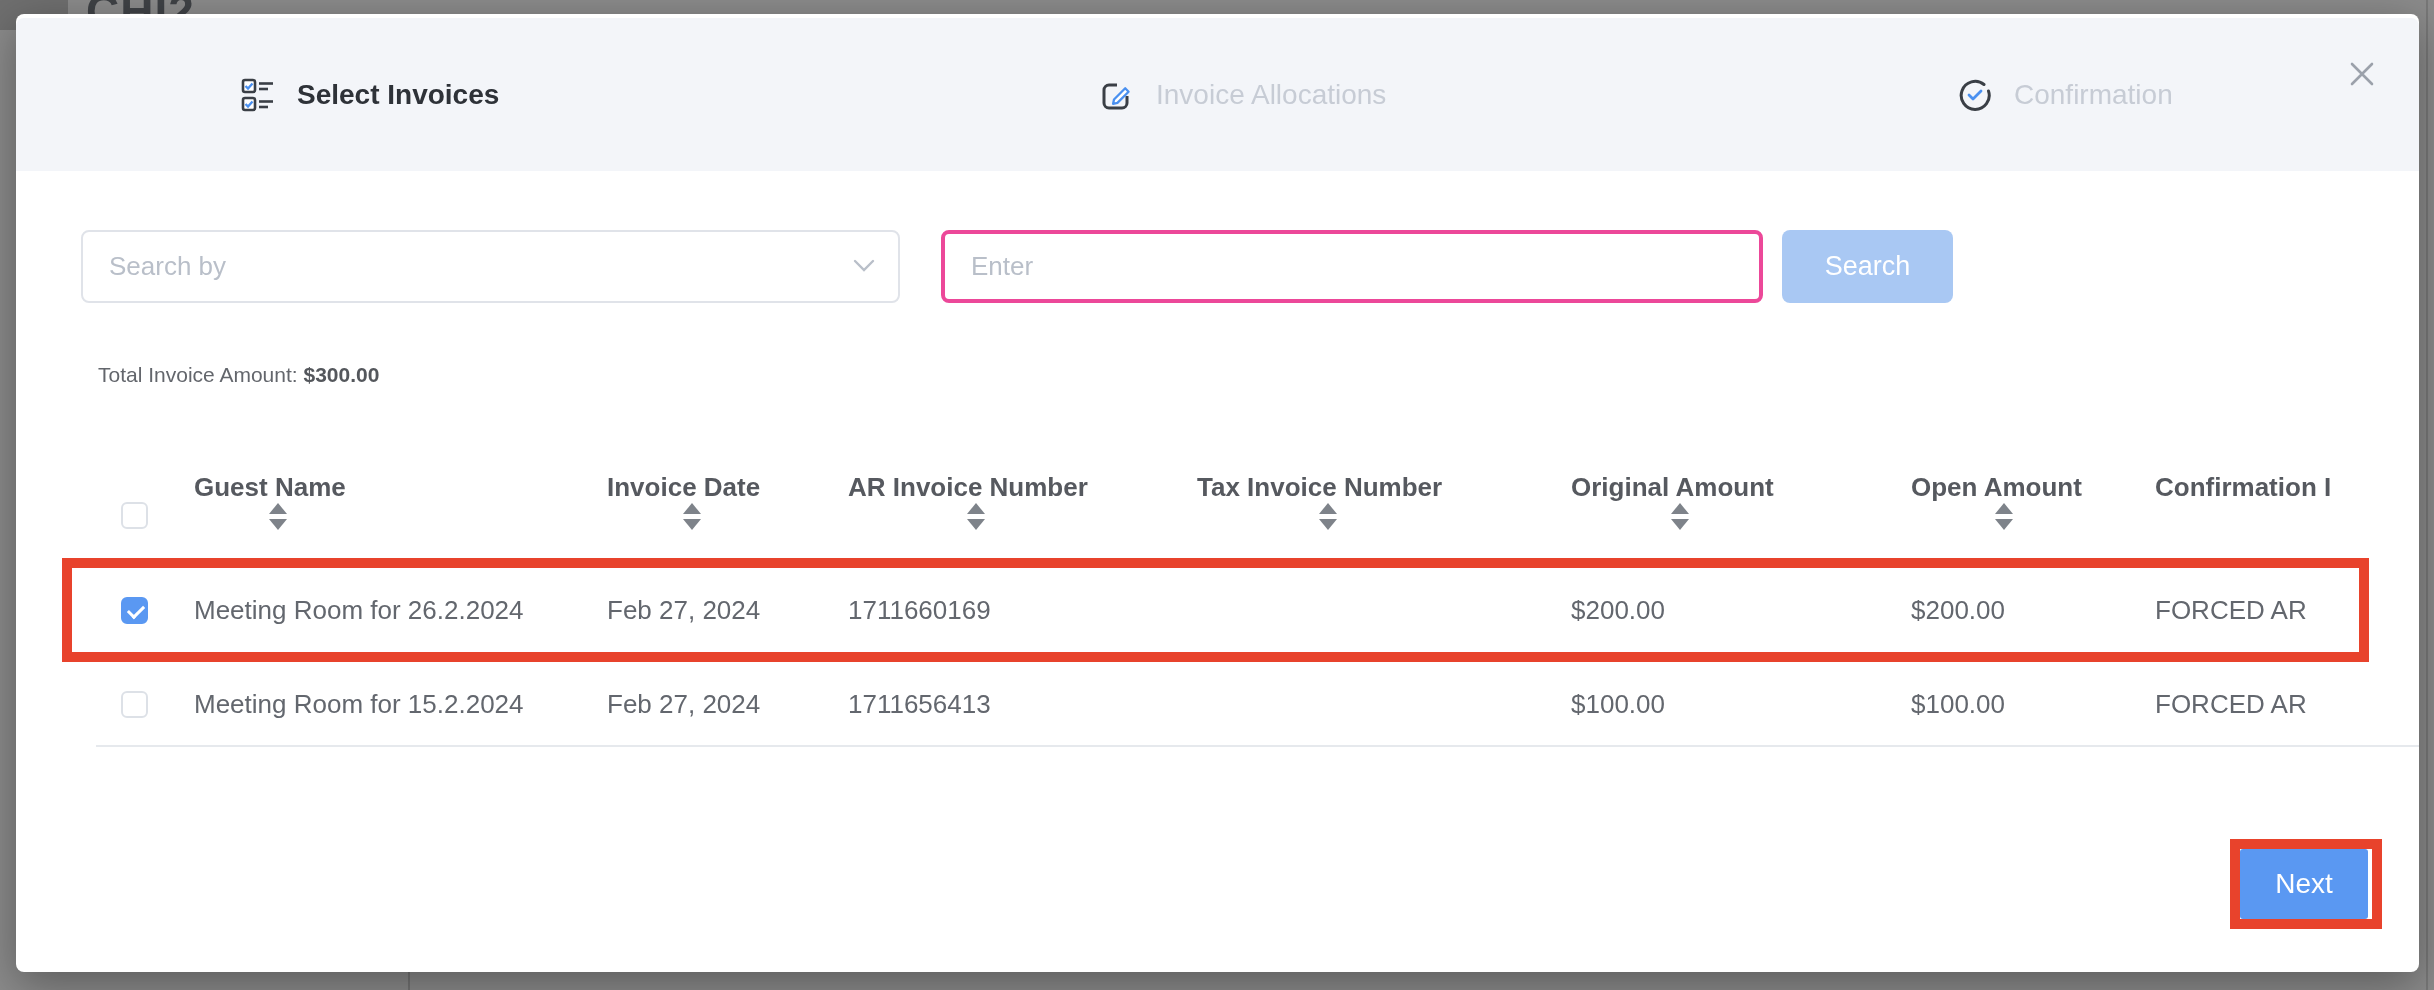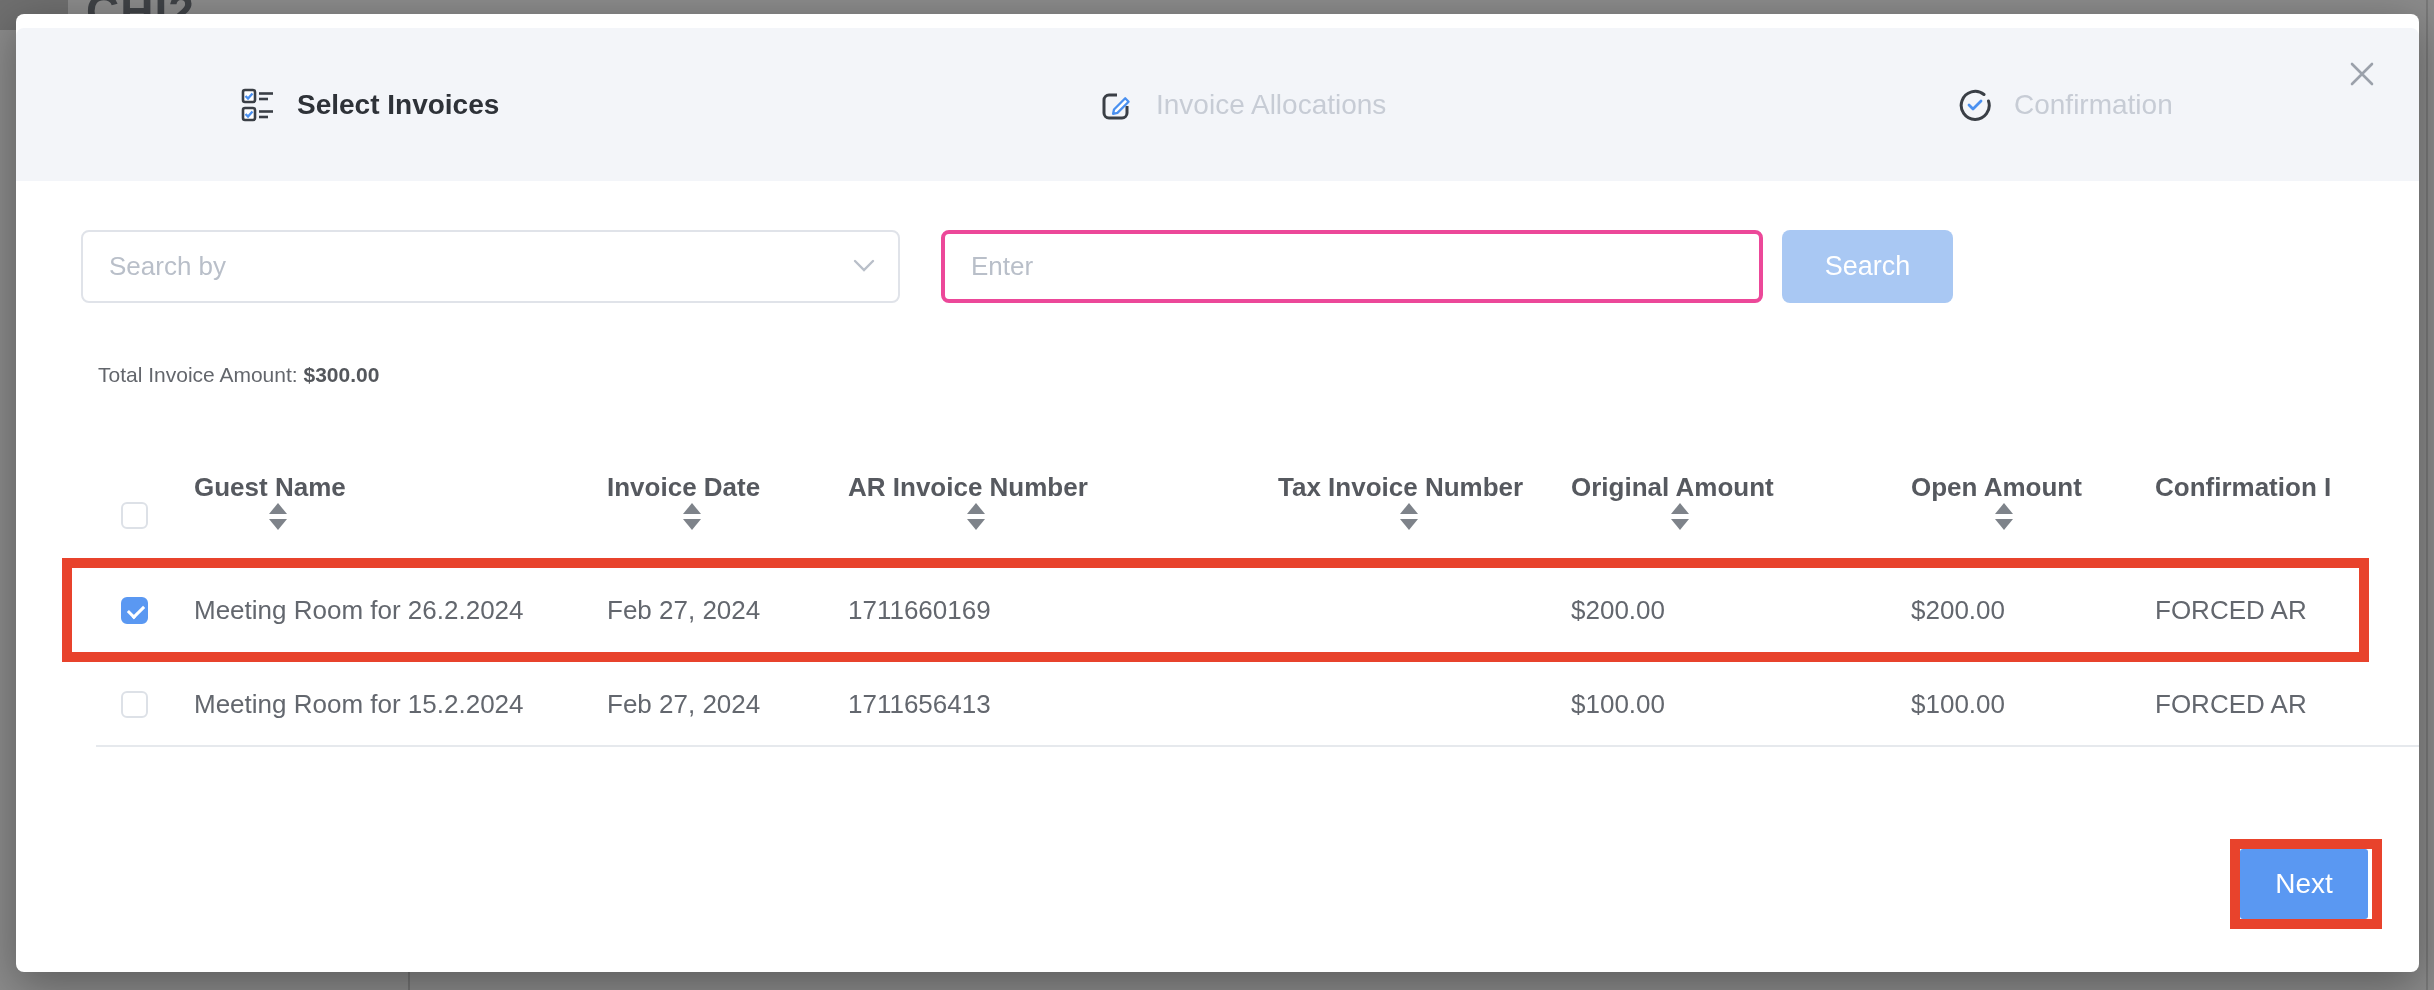--- a/index.html
+++ b/index.html
@@ -10,21 +10,21 @@
   .bg-block-topleft { position:absolute; left:0; top:0; width:68px; height:30px; background:#6f6f6f; }
   .bg-page-title { position:absolute; left:86px; top:-16px; font-size:46px; font-weight:700; color:#3f4246; letter-spacing:1px; }
   .bg-vline-bottom { position:absolute; left:408px; top:968px; width:2px; height:22px; background:#747474; }
   .bg-vline-right { position:absolute; left:2426px; top:0; width:2px; height:990px; background:#787878; }
 
   
   .modal { position:absolute; left:16px; top:14px; width:2403px; height:958px; background:#ffffff;
            border-radius:8px; box-shadow:0 12px 45px rgba(0,0,0,.35); }
 
   
-  .steps-bar { position:absolute; left:0; top:14px; width:100%; height:153px; background:#f3f5f9; border-radius:8px 8px 0 0;padding-left:23px; }
+  .steps-bar { position:absolute; left:0; top:4px; width:100%; height:153px; background:#f3f5f9; border-radius:8px 8px 0 0;padding-left:23px; }
   .step { position:absolute; top:0; height:153px; display:flex; align-items:center; gap:22px; cursor:default; }
   .step-1 { left:225px; } .step-2 { left:1084px; } .step-3 { left:1942px; }
   .step-label { font-size:28px; }
   .step.active .step-label { color:#2e3238; font-weight:700; }
   .step.inactive .step-label { color:#c7ccd5; font-weight:400; }
   .step-icon { width:34px; height:34px; display:block; }
   .close-btn { position:absolute; left:2330px; top:44px; width:32px; height:32px; cursor:pointer; }
 
   
   .searchby-box { position:absolute; left:65px; top:216px; width:819px; height:73px; border:2px solid #e0e3e9;
@@ -44,21 +44,21 @@
 
   
   .thead { position:absolute; left:0; top:458px; width:100%; height:86px; }
   .trow { position:absolute; left:0; width:100%;padding-left:32px; }
   .row-1 { top:544px; height:104px; }
   .row-2 { top:648px; height:85px; }
   .row-sep { position:absolute; left:80px; top:731px; width:2323px; height:2px; background:#e6e9ed; }
   .cell { position:absolute; top:0; bottom:0; display:flex; align-items:center; font-size:26px; color:#63676e; white-space:nowrap; }
   .hcell { font-weight:700; color:#56595f; cursor:pointer;flex-direction:column; }
   .c-sel{left:105px;} .c-guest{left:178px;} .c-date{left:591px;} .c-ar{left:832px;}
-  .c-tax{left:1262px;} .c-orig{left:1555px;} .c-open{left:1895px;} .c-conf{left:2139px;}
+  .c-tax{left:1181px;} .c-orig{left:1555px;} .c-open{left:1895px;} .c-conf{left:2139px;}
 
   .sort { display:inline-flex; flex-direction:column; gap:5px; margin-left:16px; }
   .sort .up { width:0; height:0; border-left:9px solid transparent; border-right:9px solid transparent; border-bottom:11px solid #7e838a; }
   .sort .dn { width:0; height:0; border-left:9px solid transparent; border-right:9px solid transparent; border-top:11px solid #7e838a; }
 
   .cb { width:27px; height:27px; border:2px solid #dde1e7; border-radius:6px; background:#fff; cursor:pointer; position:relative; }
   .cb.checked { background:#5a98f2; border-color:#5a98f2; }
   .cb.checked::after { content:""; position:absolute; left:5px; top:6px; width:13px; height:7px;
                        border-left:3px solid #fff; border-bottom:3px solid #fff; transform:rotate(-45deg); }
 

